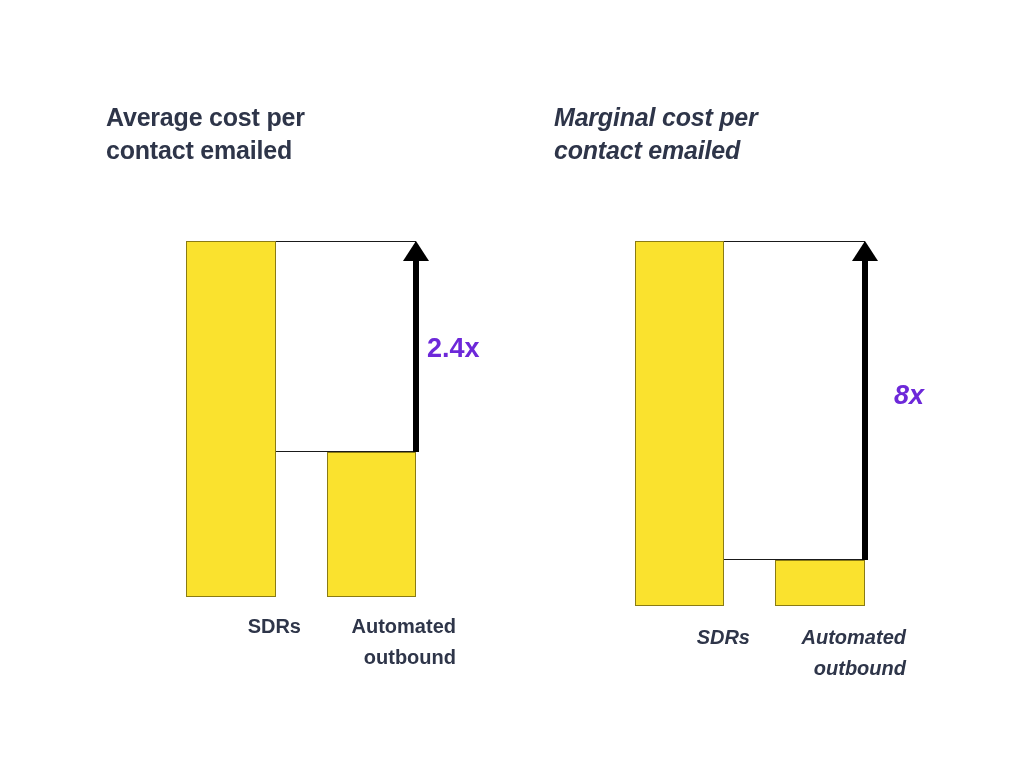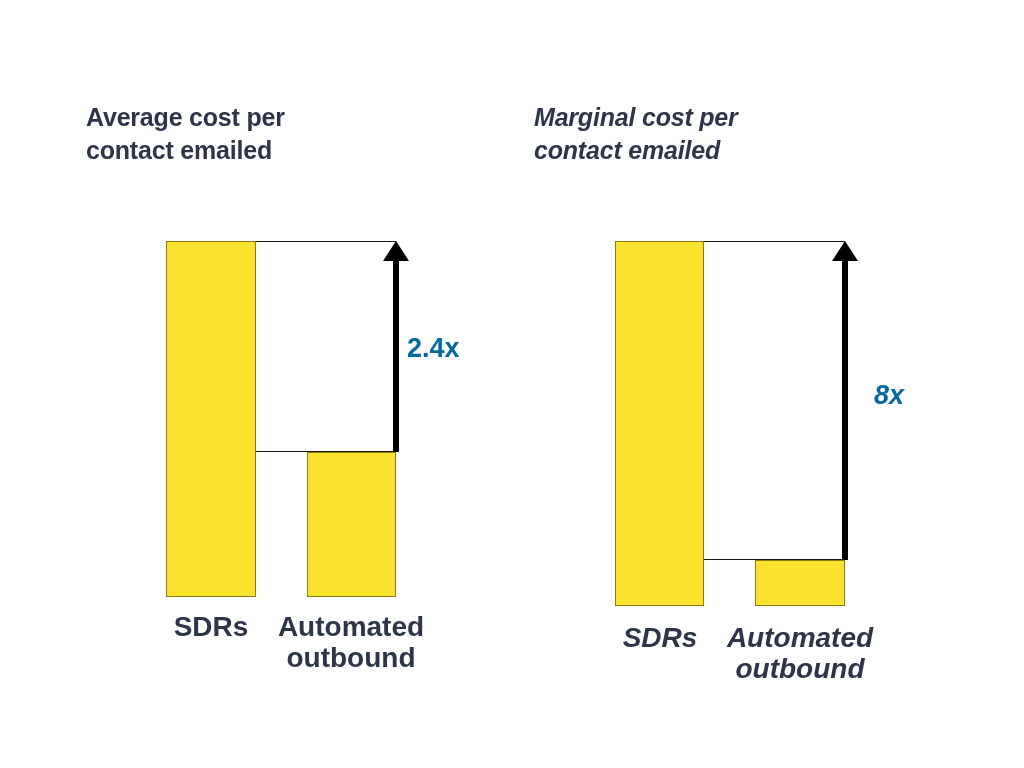--- a/index.html
+++ b/index.html
@@ -22,20 +22,21 @@
     height: 768px;
     background: #ffffff;
   }
 
   
   .panel {
     position: absolute;
     top: 0;
     height: 548px;
     width: 512px;
+    margin-left: 20px;
   }
   .panel.left  { left: 0; }
   .panel.right { left: 512px; font-style: italic; }
 
   
   .panel-title {
     position: absolute;
     font-family: "Liberation Sans", sans-serif;
     font-weight: bold;
     font-size: 25px;
@@ -89,33 +90,33 @@
     border-right: 13px solid transparent;
     border-bottom: 20px solid #000000;
   }
 
   
   .multiplier {
     position: absolute;
     font-family: "Liberation Sans", sans-serif;
     font-weight: bold;
     font-size: 27px;
-    color: #0369a1;
+    color: #6d28d9;
     white-space: nowrap;
   }
 
   
   .cat-label {
     position: absolute;
     font-family: "Liberation Sans", sans-serif;
     font-weight: bold;
-    font-size: 28px;
+    font-size: 20px;
     line-height: 31px;
     color: #2E3549;
-    text-align: center;
+    text-align: right;
     white-space: pre-line;
   }
 </style>
 </head>
 <body>
 
 <div id="stage">
 
   <section class="panel left">
 

